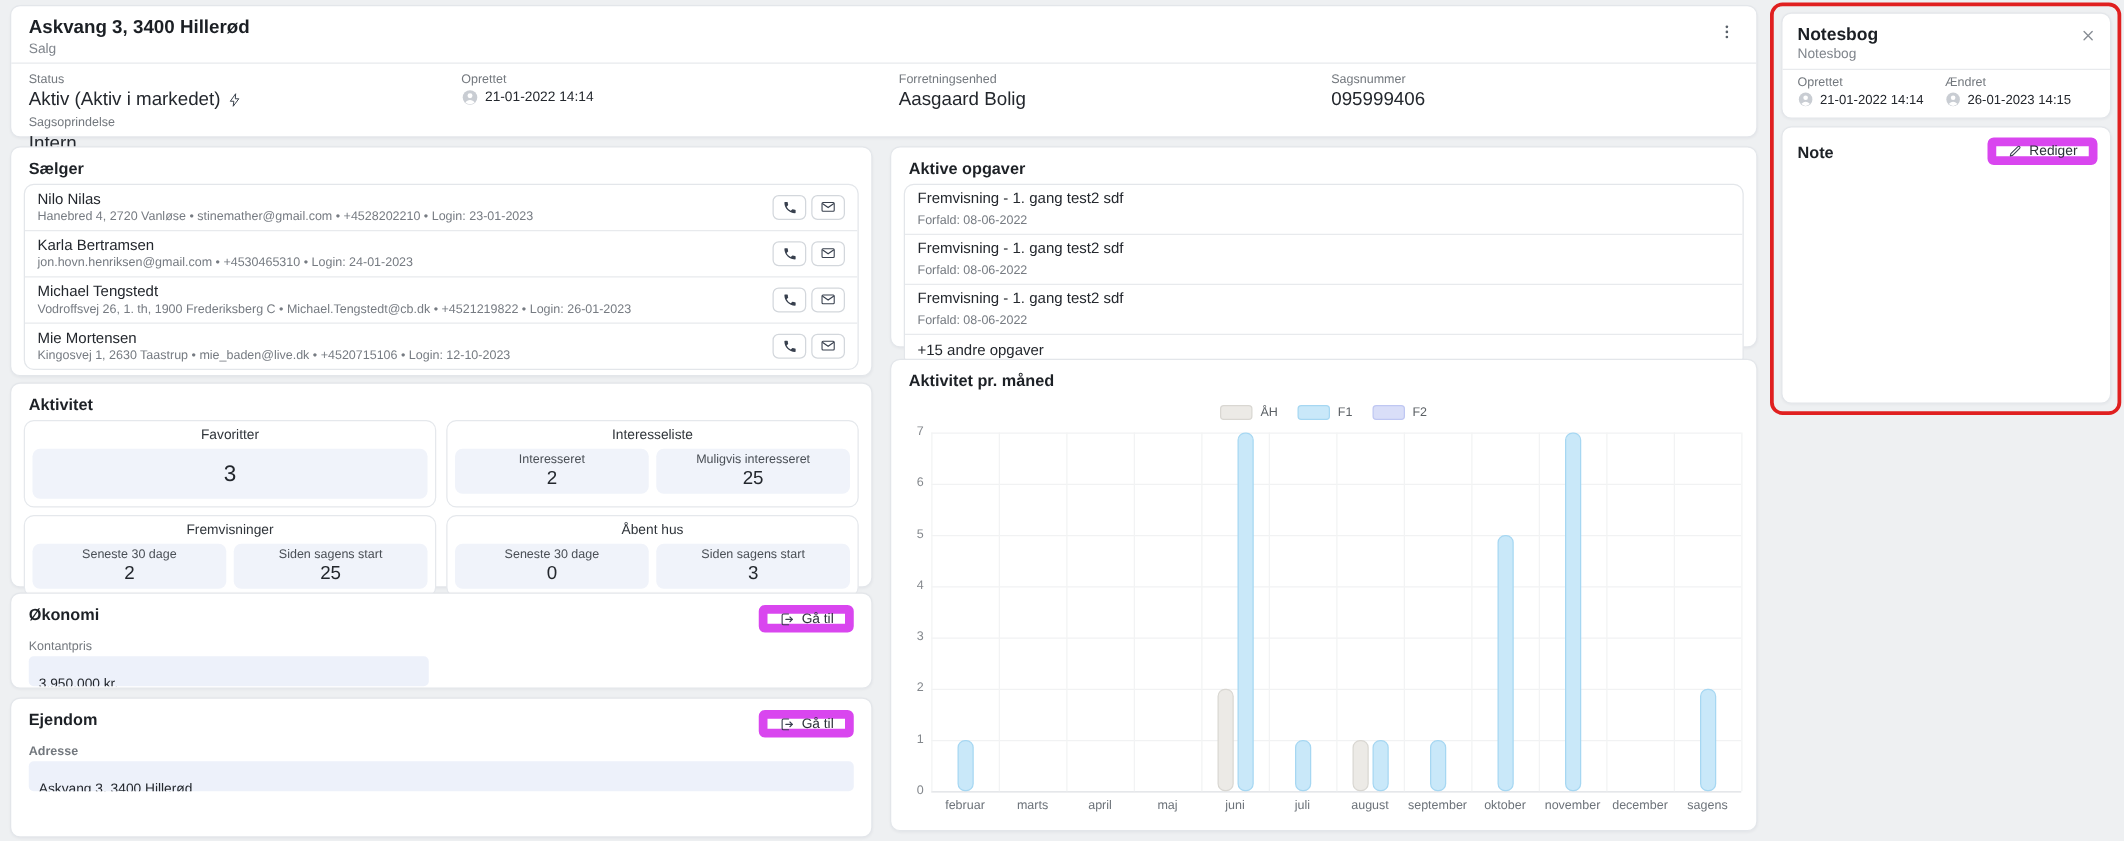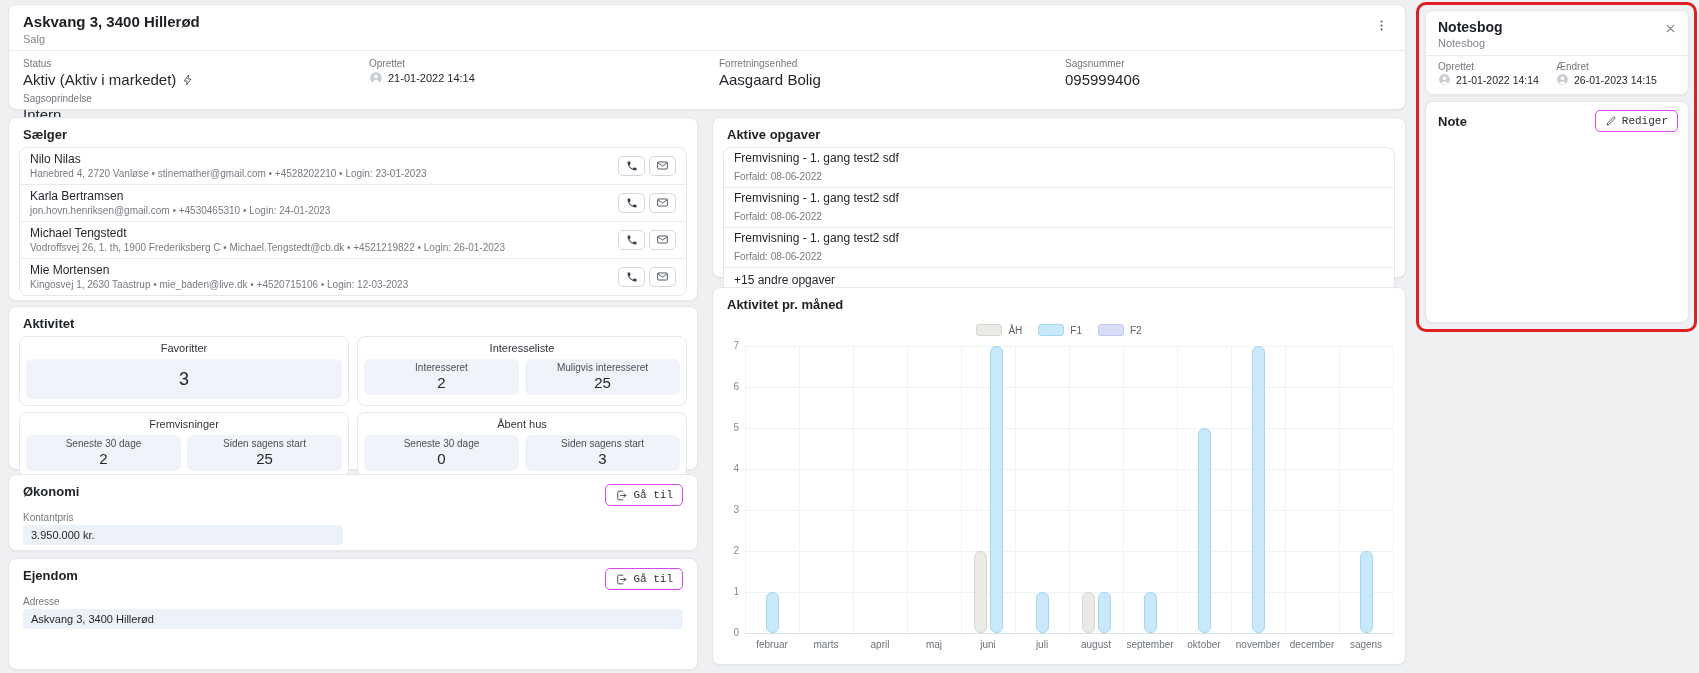--- a/index.html
+++ b/index.html
@@ -16,23 +16,23 @@
     position: absolute;
     background: #fff;
     border: 1px solid #e3e6ea;
     border-radius: 8px;
     box-shadow: 0 1px 2px rgba(25,35,55,.04);
   }
   .card-title { padding: 9px 14px 5px; font-size: 13px; font-weight: 700; color: #1d2126; }
   .title-row { display:flex; justify-content:space-between; align-items:flex-start; padding: 9px 14px 0; }
   .card-title-inline { font-size: 13px; font-weight: 700; color:#1d2126; }
   .mini-label { font-size: 10px; color: #73787e; }
-  .pill { height: 20px; line-height: 20px; background:#edf1fa; border-radius:4px; padding:0 8px; font-size:11px; color:#23272d; overflow:hidden; white-space:nowrap; }
+  .pill { height: 20px; line-height: 20px; background:#edf1fa; border-radius:4px; padding:12px 8px; font-size:11px; color:#23272d; overflow:hidden; white-space:nowrap; }
   .icon-btn { width:27px; height:20px; border:1px solid #d3d7dc; border-radius:5px; background:#fff; display:flex; align-items:center; justify-content:center; cursor:pointer; }
-  .text-btn { display:flex; align-items:center; gap:5px; height:22px; padding:0 9px; border:1px solid #d946ef; border-radius:5px; background:#fff; font-size:11px; color:#2c313a; font-family:Liberation Mono, monospace; cursor:pointer; white-space:nowrap; }
+  .text-btn { display:flex; align-items:center; gap:5px; height:22px; padding:0 9px; border:7px solid #d946ef; border-radius:5px; background:#fff; font-size:11px; color:#2c313a; font-family:Liberation Sans, sans-serif; cursor:pointer; white-space:nowrap; }
 
   
   #header-card { left:8px; top:4px; width:1398px; height:106px; }
   .header-top { display:flex; justify-content:space-between; align-items:flex-start; padding:8px 12px 5px 14px; border-bottom:1px solid #e8eaed; }
   .page-title { font-size:15px; font-weight:700; color:#1b1f24; }
   .page-subtitle { font-size:11px; color:#81868d; margin-top:3px; }
   .kebab-btn { width:24px; height:24px; display:flex; align-items:center; justify-content:center; background:none; border:none; cursor:pointer; }
   .header-fields { display:grid; grid-template-columns: 346px 350px 346px 1fr; padding:7px 14px 0; }
   .f-label { font-size:10px; color:#73787e; margin-bottom:2px; }
   .f-value { font-size:15px; color:#23272d; display:flex; align-items:center; gap:6px; }
@@ -60,21 +60,21 @@
 
   #economy-card { left:8px; top:474px; width:690px; height:77px; }
   .econ-body { padding:6px 14px 0; }
   #economy-card .pill { width:320px; margin-top:2px; }
 
   #property-card { left:8px; top:558px; width:690px; height:112px; }
   .prop-body { padding:4px 14px 0; }
   .prop-grid { display:grid; grid-template-columns:1fr 1fr; gap:14px; margin-top:6px; }
   .prop-body .mini-label { display:block; margin-bottom:2px; }
   #property-card .pill { margin-top:0; }
-  .addr-label { margin-top:2px; }
+  .addr-label { margin-top:2px;font-weight:bold; }
 
   
   #tasks-card { left:712px; top:117px; width:694px; height:161px; }
   .task-row { padding:3px 10px 5px; cursor:pointer; }
   .task-row + .task-row, .more-row { border-top:1px solid #e8eaed; }
   .task-title { font-size:12px; color:#23272d; }
   .task-due { font-size:10px; color:#767b82; margin-top:6px; }
   .more-row { padding:5px 10px 6px; font-size:12px; color:#23272d; cursor:pointer; }
 
   #chart-card { left:712px; top:287px; width:694px; height:378px; }
@@ -219,21 +219,21 @@
               <rect x="3" y="5.5" width="18" height="13" rx="1.5"></rect>
               <path d="M3.5 7l8.5 6 8.5-6"></path>
             </svg>
           </button>
       </div>
     </div>
 
     <div class="list-row">
       <div>
         <div class="row-name">Mie Mortensen</div>
-        <div class="row-sub">Kingosvej 1, 2630 Taastrup • mie_baden@live.dk • +4520715106 • Login: 12-03-2023</div>
+        <div class="row-sub">Kingosvej 1, 2630 Taastrup • mie_baden@live.dk • +4520715106 • Login: 12-10-2023</div>
       </div>
       <div class="row-actions">
         <button class="icon-btn">
             <svg viewBox="0 0 24 24" width="12" height="12">
               <path fill="#38404e" d="M6.62 10.79a15.05 15.05 0 0 0 6.59 6.59l2.2-2.2a1 1 0 0 1 1.02-.24c1.12.37 2.33.57 3.57.57a1 1 0 0 1 1 1V20a1 1 0 0 1-1 1C10.61 21 3 13.39 3 4a1 1 0 0 1 1-1h3.5a1 1 0 0 1 1 1c0 1.24.2 2.45.57 3.57a1 1 0 0 1-.25 1.02l-2.2 2.2z"></path>
             </svg>
           </button>
         <button class="icon-btn">
             <svg viewBox="0 0 24 24" width="13" height="13" fill="none" stroke="#38404e" stroke-width="1.6">
               <rect x="3" y="5.5" width="18" height="13" rx="1.5"></rect>

